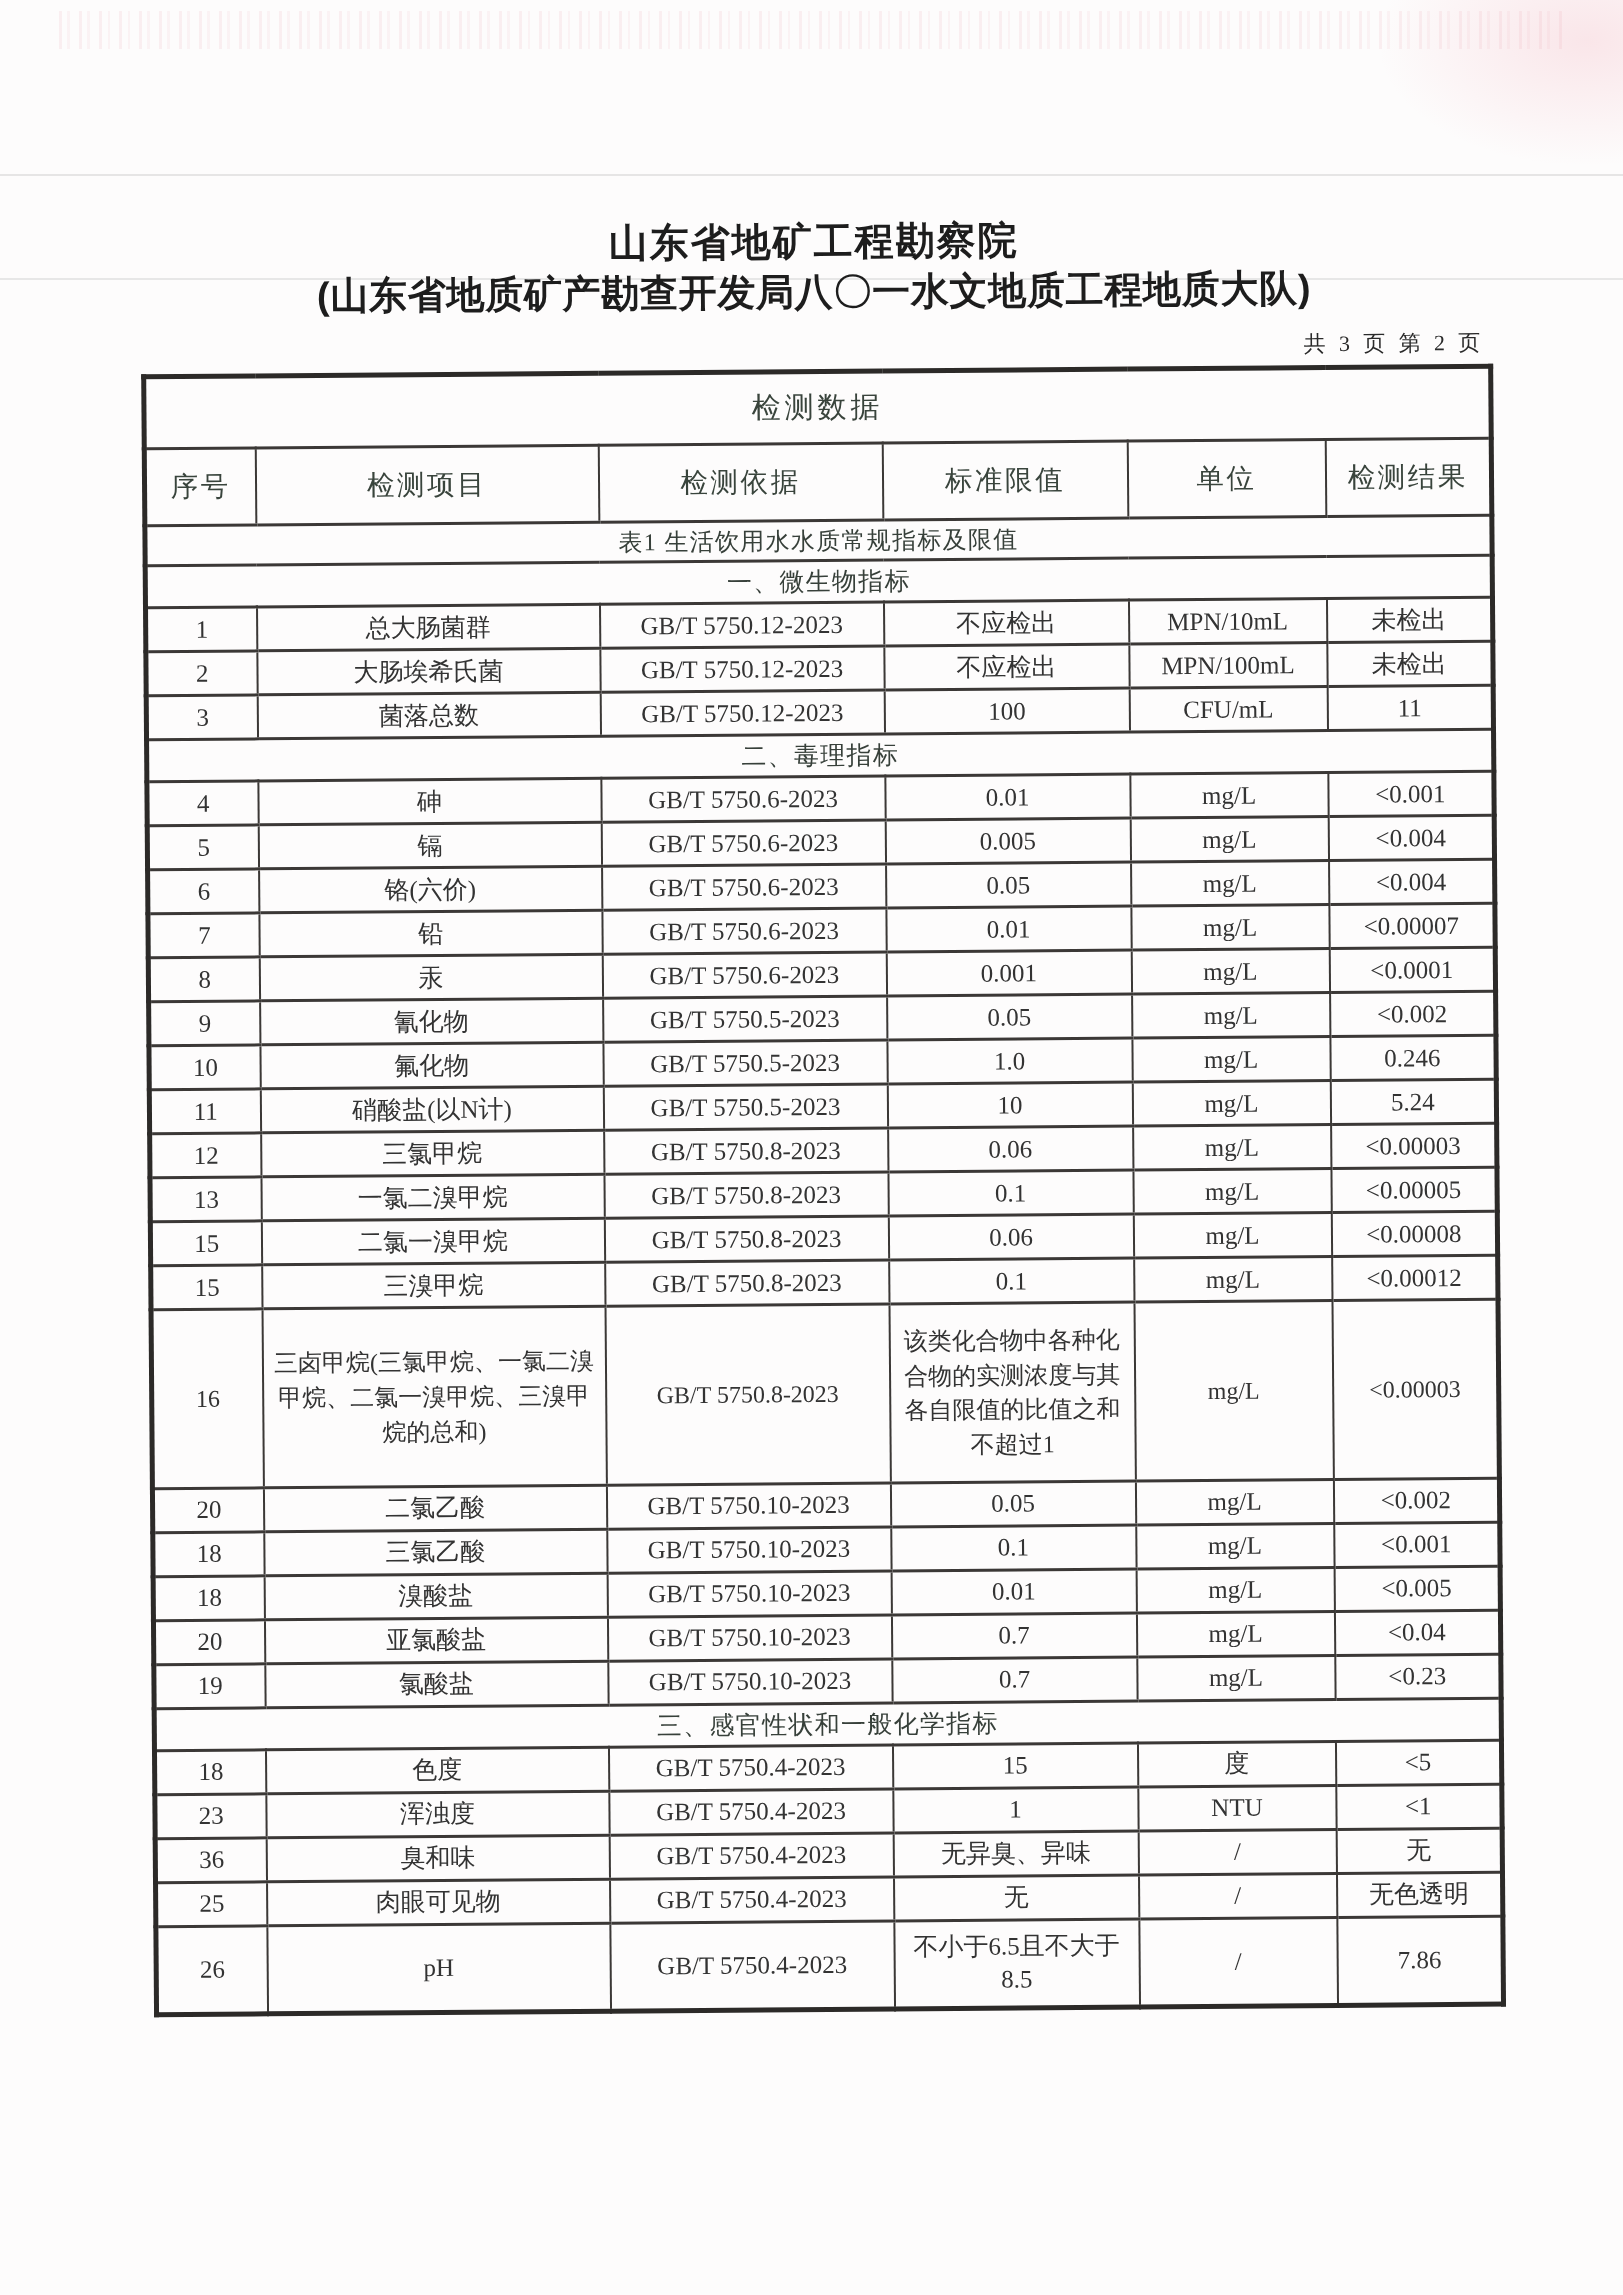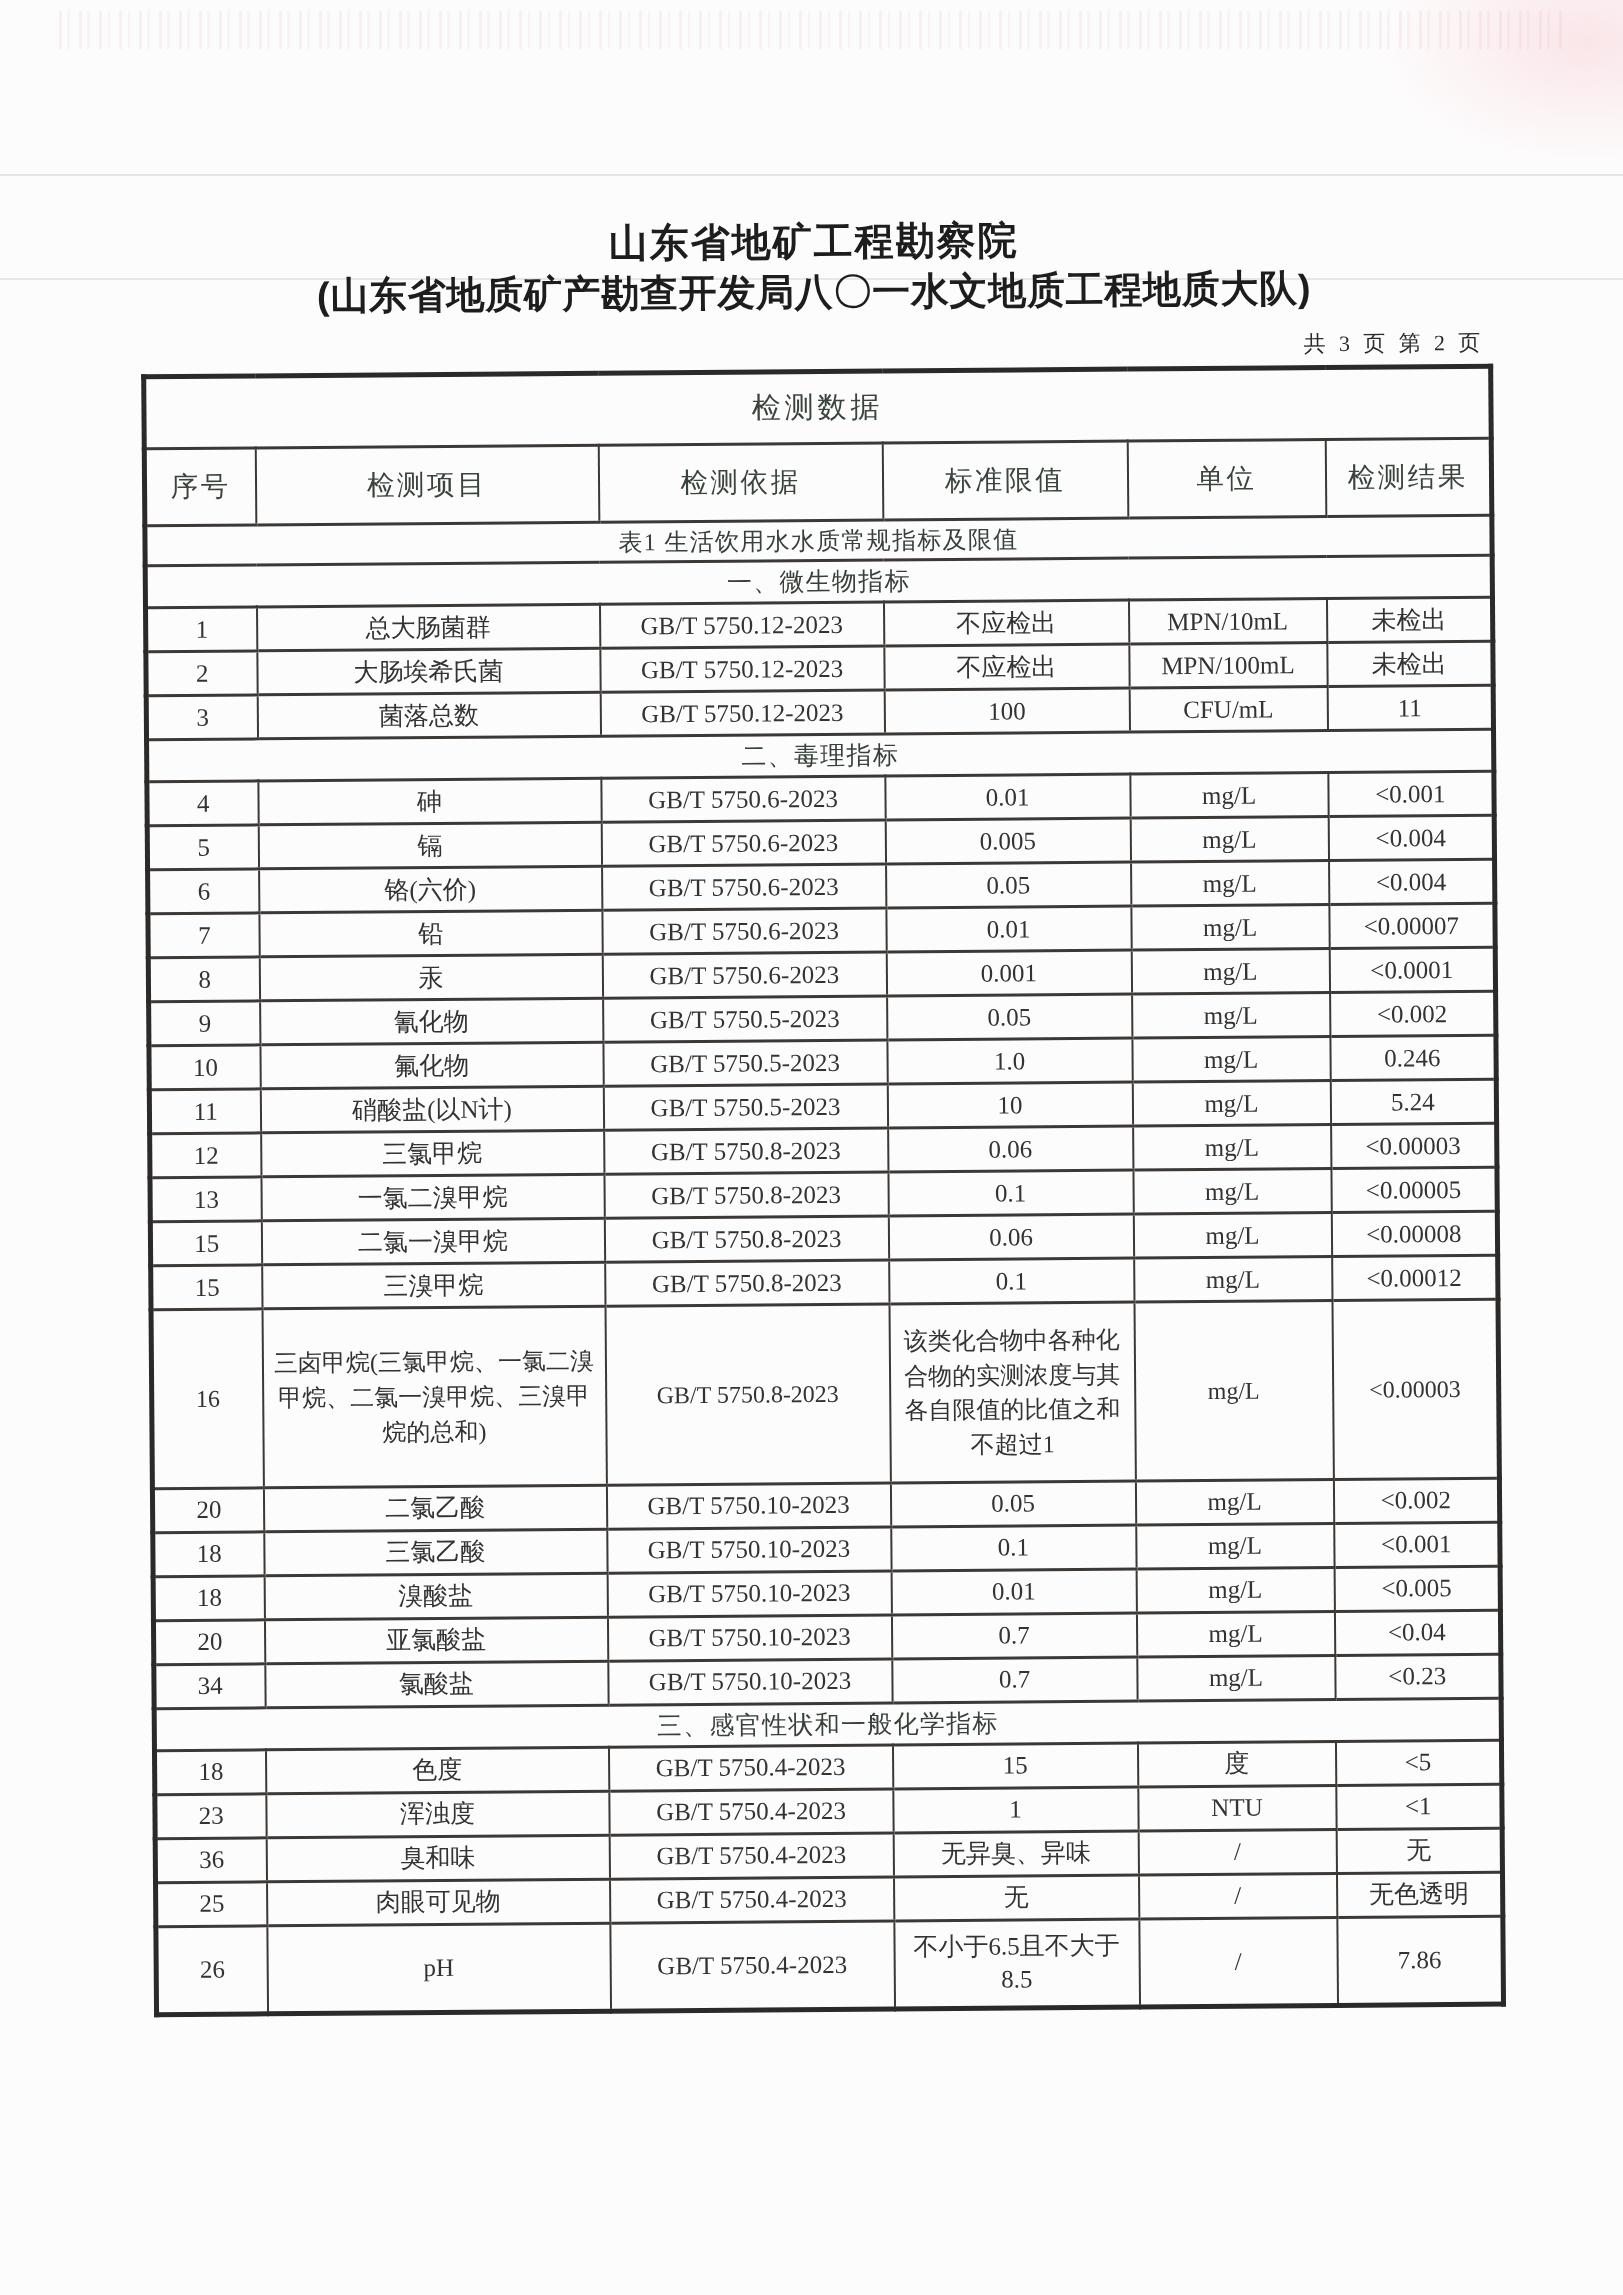--- a/index.html
+++ b/index.html
@@ -335,21 +335,21 @@
           </tr>
           <tr class="data-row">
             <td>20</td>
             <td>亚氯酸盐</td>
             <td>GB/T 5750.10-2023</td>
             <td>0.7</td>
             <td>mg/L</td>
             <td>&lt;0.04</td>
           </tr>
           <tr class="data-row">
-            <td>34</td>
+            <td>19</td>
             <td>氯酸盐</td>
             <td>GB/T 5750.10-2023</td>
             <td>0.7</td>
             <td>mg/L</td>
             <td>&lt;0.23</td>
           </tr>
           <tr class="section-row">
             <td colspan="6">三、感官性状和一般化学指标</td>
           </tr>
           <tr class="data-row">

